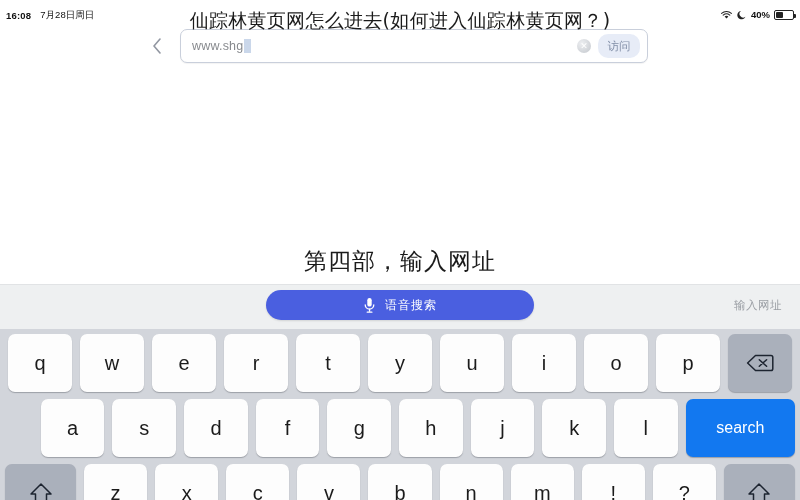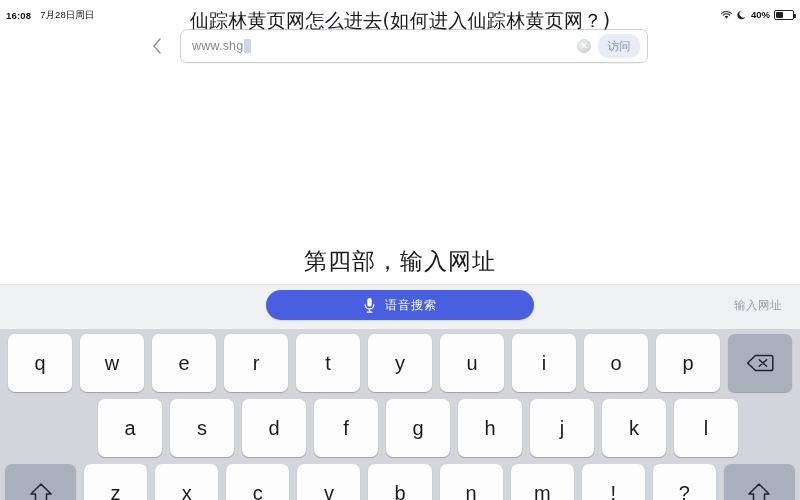--- a/index.html
+++ b/index.html
@@ -292,20 +292,21 @@
       <div class="row2-spacer"></div>
       <div class="key">a</div>
       <div class="key">s</div>
       <div class="key">d</div>
       <div class="key">f</div>
       <div class="key">g</div>
       <div class="key">h</div>
       <div class="key">j</div>
       <div class="key">k</div>
       <div class="key">l</div>
+      <div class="key search">search</div>
     </div>
 
     <div class="kb-row">
       <div class="key fn wide">
         <svg width="26" height="24" viewBox="0 0 26 24">
           <path d="M13 3 L23 13 H18.5 V20 H7.5 V13 H3 Z" fill="none" stroke="#1d2430" stroke-width="1.5" stroke-linejoin="round"></path>
         </svg>
       </div>
       <div class="key">z</div>
       <div class="key">x</div>

